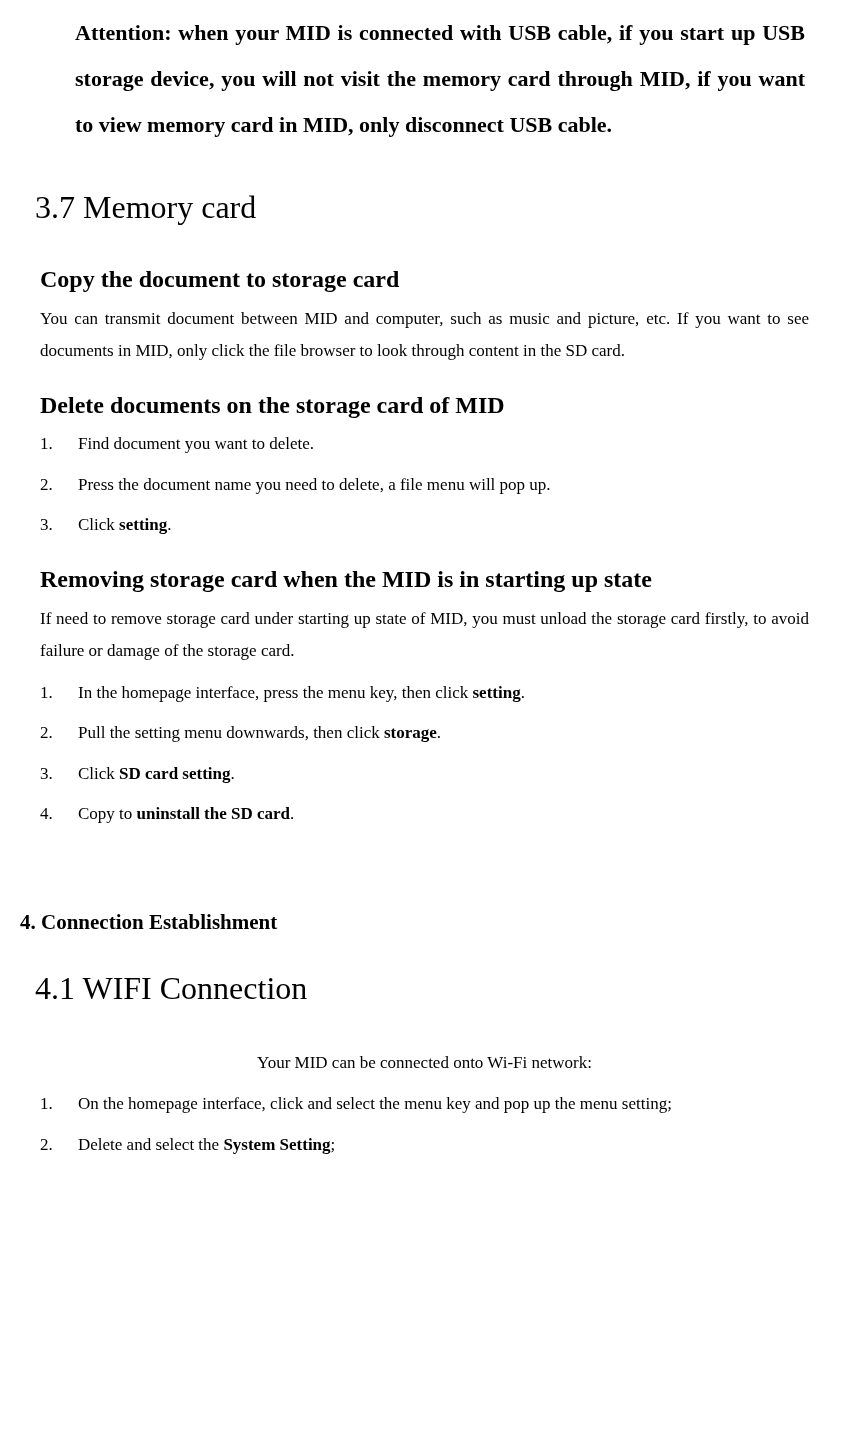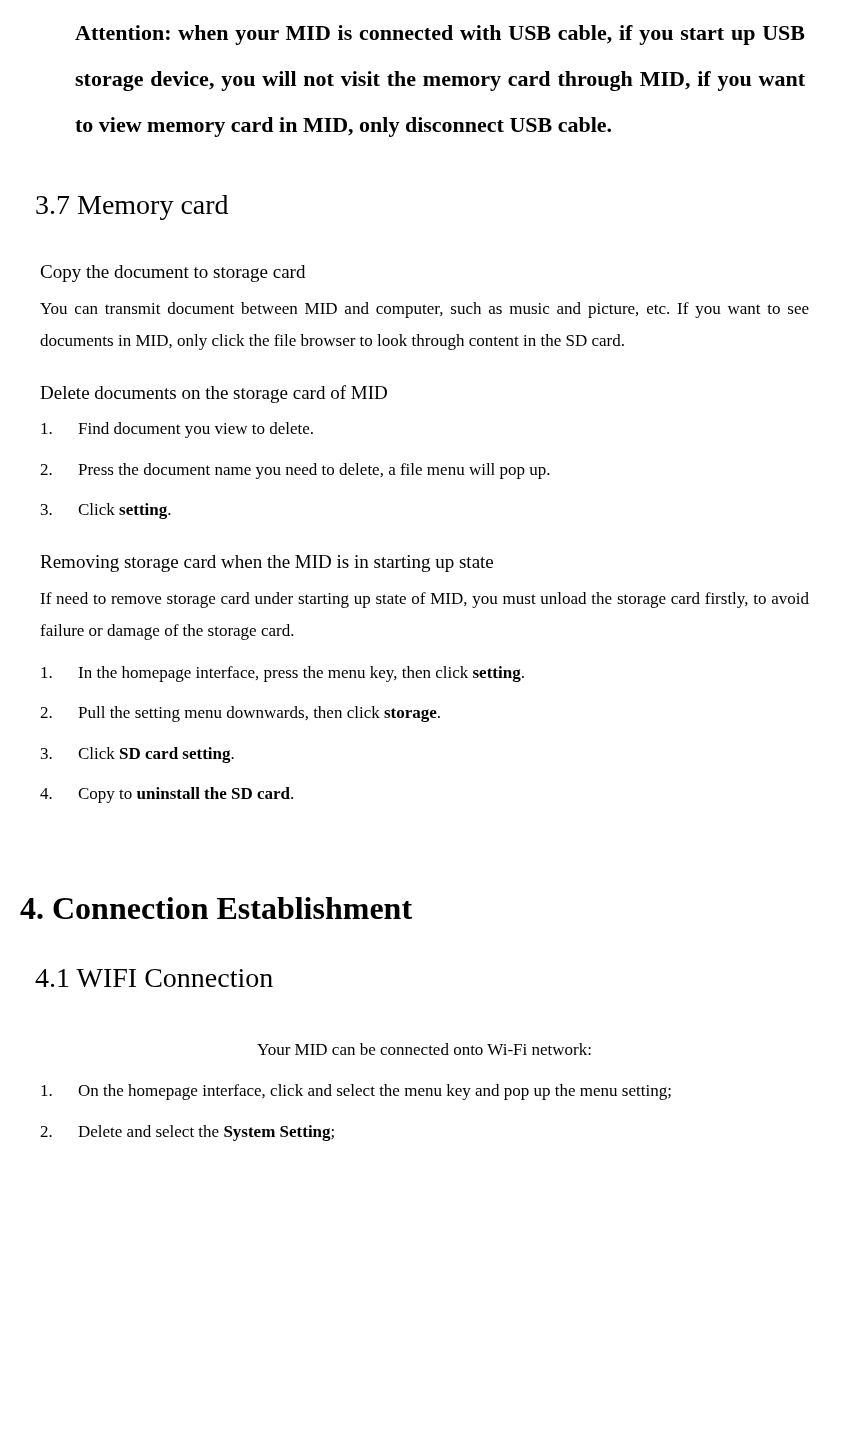--- a/index.html
+++ b/index.html
@@ -12,37 +12,37 @@
       box-sizing: border-box;
     }
     .attention {
       font-weight: bold;
       text-align: justify;
       margin: 10px 40px 40px 55px;
       line-height: 2.1;
       font-size: 22px;
     }
     .section-head {
-      font-size: 28px;
+      font-size: 32px;
       font-weight: normal;
       margin: 35px 0 40px 15px;
     }
     .sub-head {
-      font-weight: normal;
-      font-size: 19px;
+      font-weight: bold;
+      font-size: 24px;
       margin: 25px 0 10px 20px;
     }
     .body-text {
       font-size: 17px;
       margin: 5px 36px 10px 20px;
       text-align: justify;
       line-height: 1.9;
     }
     .chapter-head {
-      font-size: 32px;
+      font-size: 21px;
       font-weight: bold;
       margin: 80px 0 30px 0;
     }
     .list {
       margin: 8px 20px 10px 20px;
       font-size: 17px;
     }
     .list-row {
       display: flex;
       margin: 10px 0;
@@ -64,21 +64,21 @@
 
 <div class="section-head">3.7 Memory card</div>
 
 <div class="sub-head">Copy the document to storage card</div>
 <div class="body-text">You can transmit document between MID and computer, such as music and picture, etc. If you want to see documents in MID, only click the file browser to look through content in the SD card.</div>
 
 <div class="sub-head">Delete documents on the storage card of MID</div>
 <div class="list">
   <div class="list-row">
     <div class="list-num">1.</div>
-    <div class="list-body">Find document you view to delete.</div>
+    <div class="list-body">Find document you want to delete.</div>
   </div>
   <div class="list-row">
     <div class="list-num">2.</div>
     <div class="list-body">Press the document name you need to delete, a file menu will pop up.</div>
   </div>
   <div class="list-row">
     <div class="list-num">3.</div>
     <div class="list-body"><span>Click </span><span class="b">setting</span><span>.</span></div>
   </div>
 </div>

